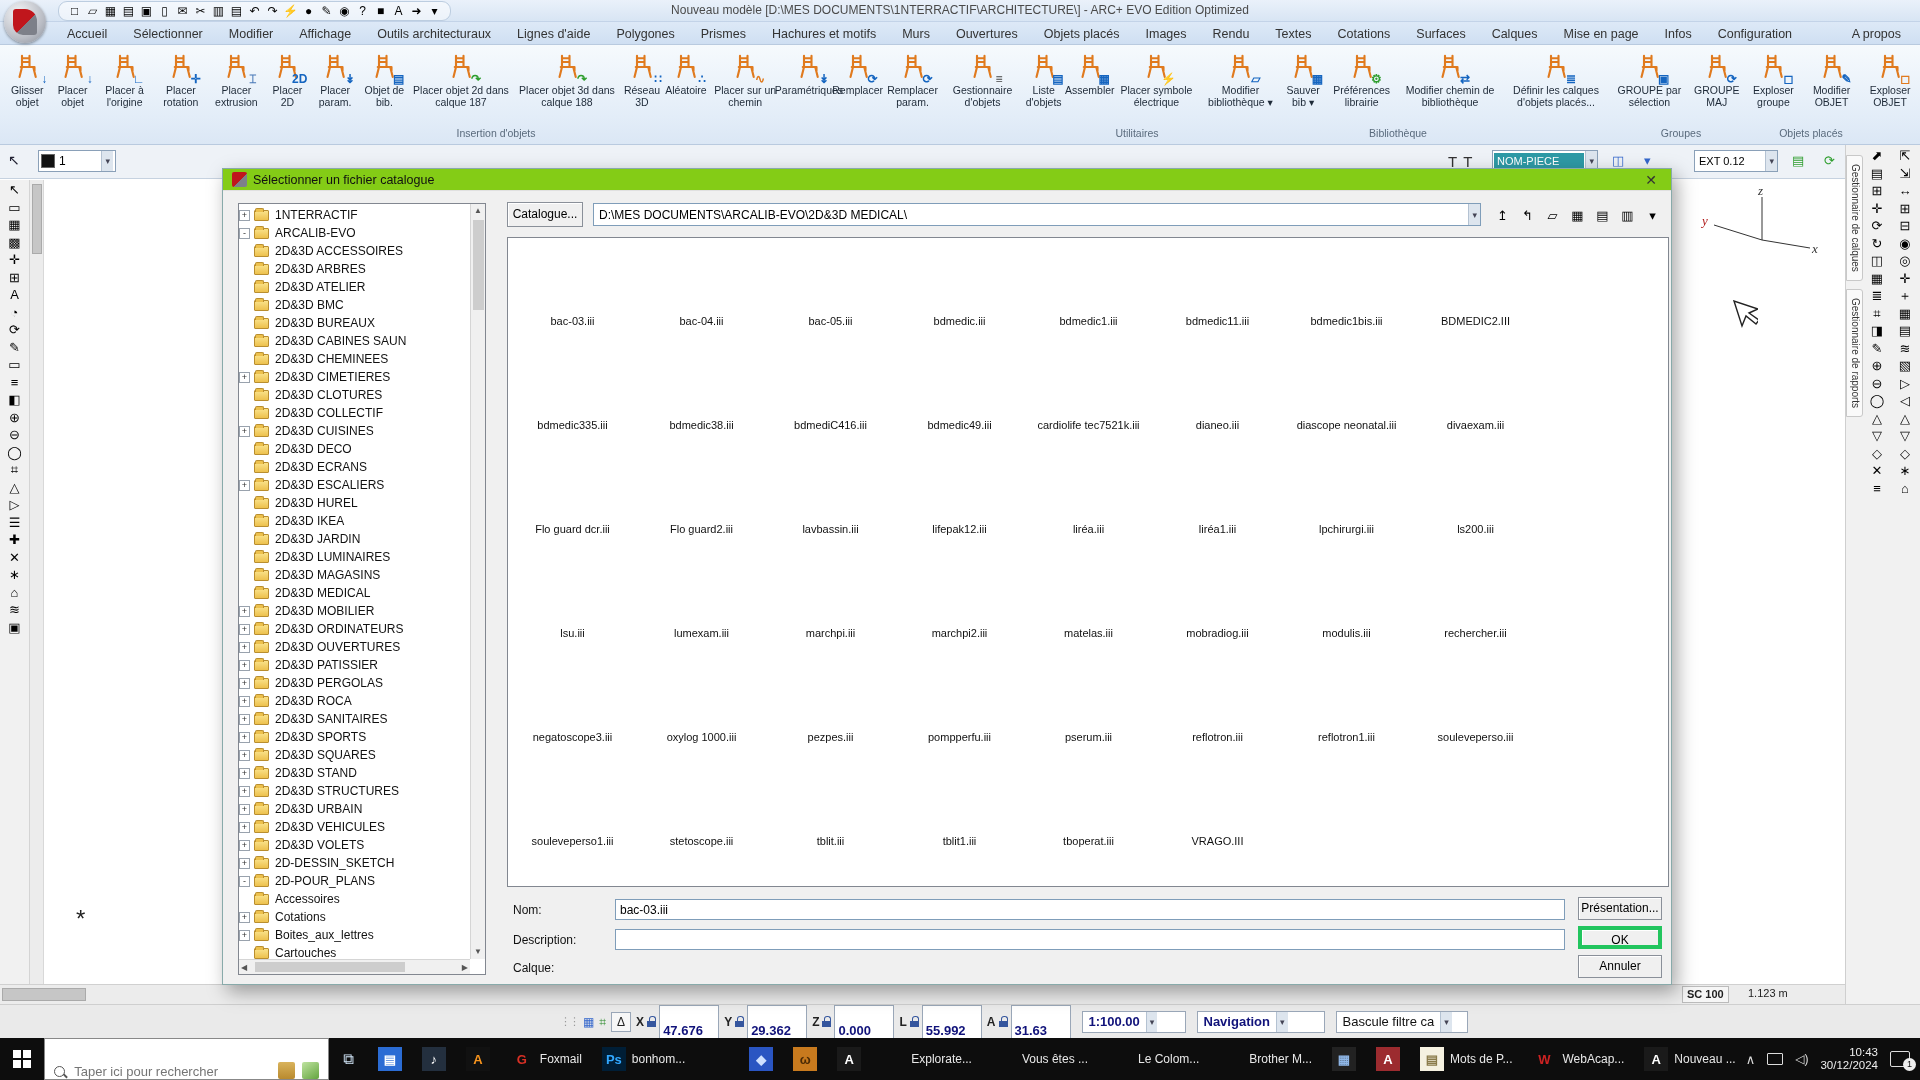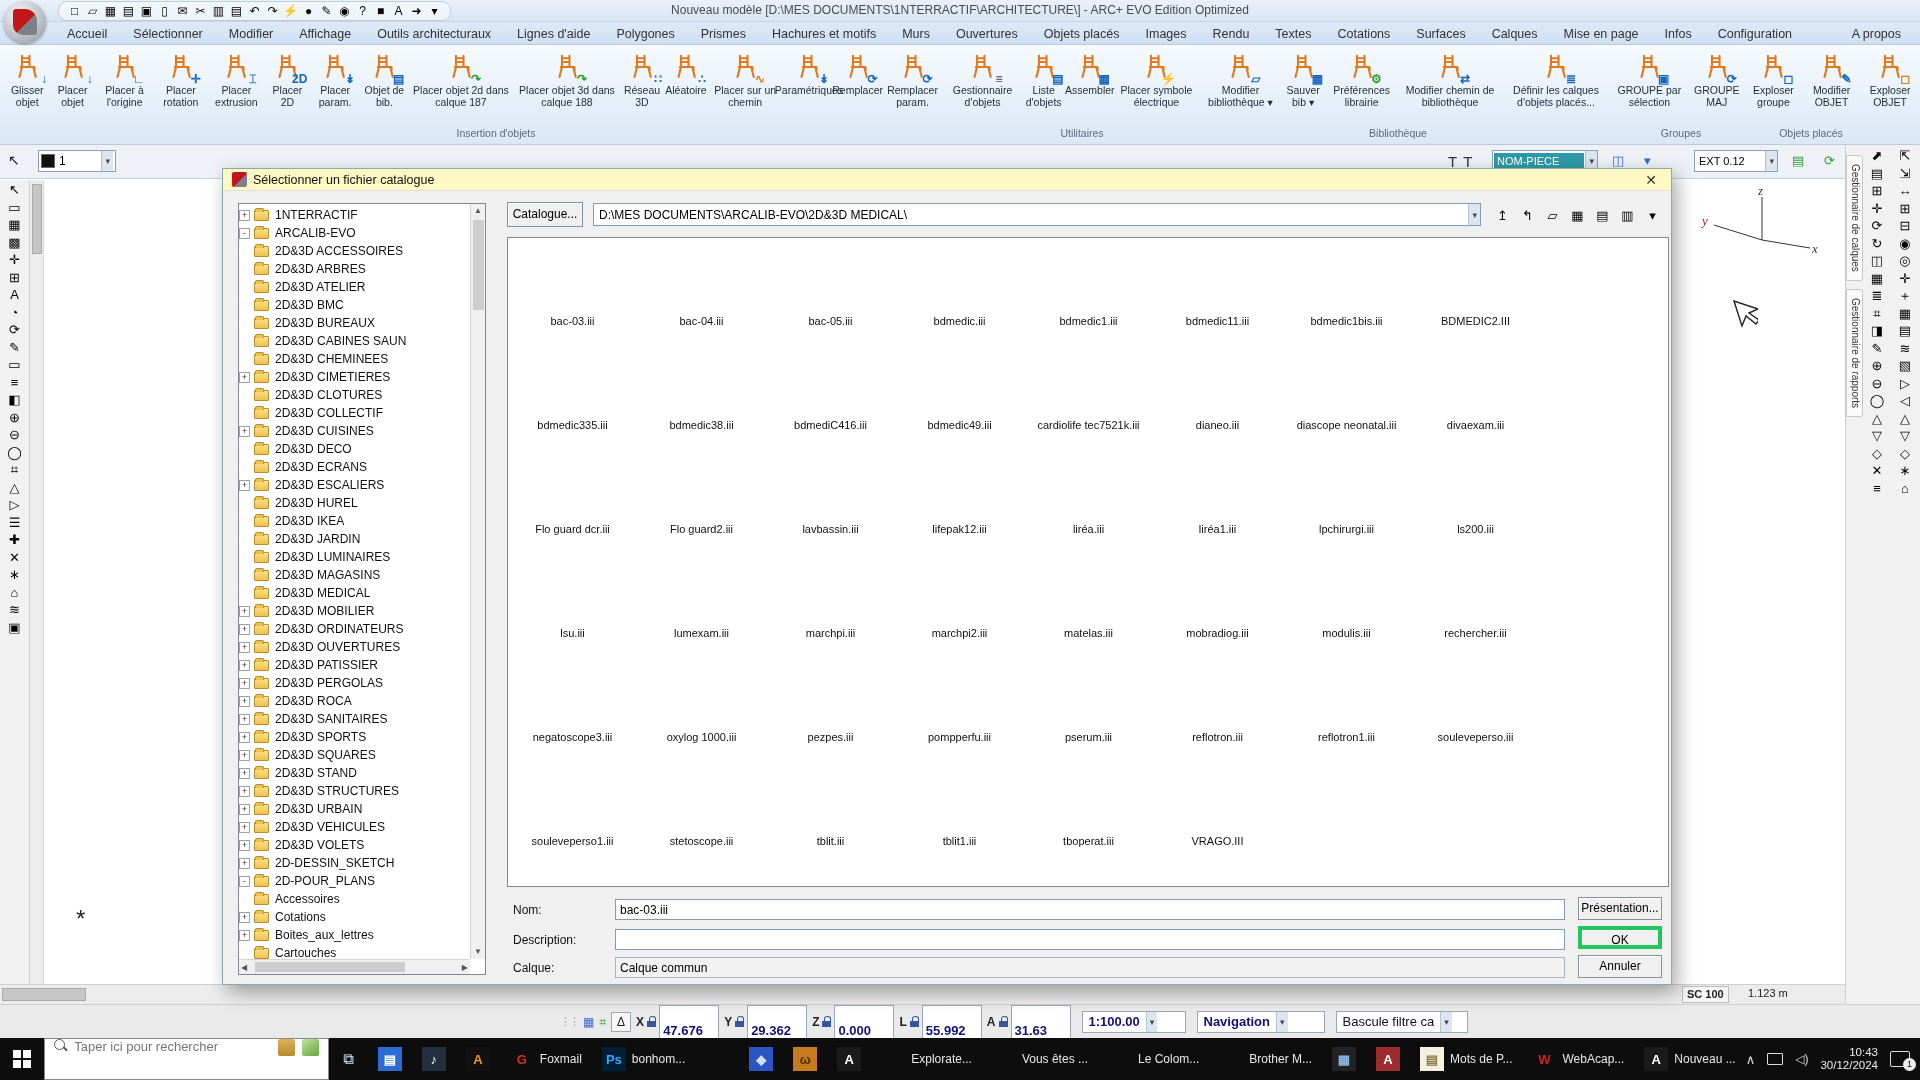--- a/index.html
+++ b/index.html
@@ -19,21 +19,21 @@
 
 .ribbon{position:absolute;top:45px;left:0;right:0;height:100px;background:linear-gradient(#f6fafd,#e3edf8 72%,#dbe7f5);border-bottom:1px solid #b9cadf}
 .rbrow{display:flex;align-items:stretch;height:82px;padding:2px 0 0 4px;overflow:hidden}
 .rbtn{display:flex;flex-direction:column;align-items:center;padding:1px 3px 0;max-width:106px;min-width:44px;cursor:default}
 .chair{position:relative;height:37px;width:40px;display:flex;align-items:center;justify-content:center}
 .chair svg{width:30px;height:30px}
 .ovl{position:absolute;right:0;bottom:0;font-size:12px;font-weight:bold;line-height:1}
 .rlbl{font-size:10.5px;line-height:11.5px;text-align:center;color:#1e2a38}
 .rgrouplbls{position:relative;height:15px;font-size:10.5px;color:#5a6b7d}
 .rgl{position:absolute;transform:translateX(-50%);white-space:nowrap}
-.rgl.g1{left:496px}.rgl.g2{left:1082px}.rgl.g3{left:1398px}.rgl.g4{left:1681px}.rgl.g5{left:1811px}
+.rgl.g1{left:496px}.rgl.g2{left:1137px}.rgl.g3{left:1398px}.rgl.g4{left:1681px}.rgl.g5{left:1811px}
 
 .edittb{position:absolute;top:145px;left:0;right:0;height:34px;background:#eef2f7;border-bottom:1px solid #c6d2e0}
 .sel-ic{position:absolute;left:8px;top:7px;font-size:14px;color:#223}
 .layercombo{position:absolute;left:38px;top:5px;width:78px;height:22px;background:#fff;border:1px solid #8aa0b8;display:flex;align-items:center;padding:0 2px;gap:4px}
 .swatch{width:14px;height:14px;background:#111;border:1px solid #666}
 .lcv{font-size:12px;flex:1}
 .caret{font-size:9px;color:#445;background:#dde5ee;border-left:1px solid #b4c2d2;height:100%;display:flex;align-items:center;padding:0 3px}
 .ttool{position:absolute;left:1448px;top:8px;font-size:15px;font-weight:normal;color:#333;letter-spacing:6px}
 .ttool u{text-decoration:underline}
 .nomcombo{position:absolute;left:1492px;top:5px;width:106px;height:22px;background:#fff;border:1px solid #8aa0b8;display:flex;align-items:center}
@@ -74,21 +74,21 @@
 .lock::after{content:"";position:absolute;bottom:0;left:0;width:9px;height:6px;background:#35569e}
 .cval{background:#fff;border:1px solid #9aa7b8;height:20px;min-width:60px;padding:16px 3px;font-weight:bold;color:#10127a;font-size:13px;line-height:18px}
 .sbcombo{height:22px;background:#fff;border:1px solid #9aa7b8;display:flex;align-items:center;margin-left:6px}
 .sbcombo .val{padding:0 6px;font-weight:bold;color:#10127a;font-size:13px;white-space:nowrap}
 .sbcombo .caret{height:100%}
 
 .taskbar{position:absolute;left:0;top:1038px;right:0;height:42px;background:#0d0d0d;display:flex;align-items:center;color:#eee}
 .startbtn{width:46px;height:42px;display:flex;align-items:center;justify-content:center}
 .winlogo{display:grid;grid-template-columns:8px 8px;grid-template-rows:8px 8px;gap:1.5px}
 .winlogo span{background:#fff}
-.searchbox{width:296px;height:42px;background:#fff;color:#555;display:flex;align-items:flex-start;padding:0 9px;gap:7px;border:1px solid #888}
+.searchbox{width:296px;height:42px;background:#fff;color:#555;display:flex;align-items:flex-end;padding:0 9px;gap:7px;border:1px solid #888}
 .mag{position:relative;width:13px;height:13px;flex:none}
 .mag::before{content:"";position:absolute;left:0;top:0;width:9px;height:9px;border:1.5px solid #555;border-radius:50%}
 .mag::after{content:"";position:absolute;left:9px;top:9px;width:5px;height:1.5px;background:#555;transform:rotate(45deg)}
 .searchbox input{border:none;outline:none;font-size:13px;flex:1;font-family:"Liberation Sans",sans-serif;color:#333;background:transparent}
 .sbimg{width:17px;height:17px;border-radius:2px;flex:none}
 .sbimg.b1{background:linear-gradient(#d9b35c,#b98a2e)}
 .sbimg.b2{background:linear-gradient(145deg,#bfe3a0,#63a53f)}
 .tvbtn{width:40px;text-align:center;font-size:15px;color:#cfe3f5}
 .tbapps{display:flex;align-items:stretch;height:42px}
 .tbi{display:flex;align-items:center;gap:6px;padding:0 10px;cursor:default;position:relative}
@@ -97,21 +97,21 @@
 .tbl:empty{display:none}
 .tray{margin-left:auto;display:flex;align-items:center;gap:12px;padding-right:10px}
 .trayic{font-size:13px;color:#ddd}
 .monic{width:16px;height:12px;border:1.5px solid #ddd;border-radius:1px}
 .spk{font-size:12px;color:#ddd}
 .clock{text-align:right;font-size:11.5px;line-height:13px;color:#eee}
 .notif{position:relative;width:20px;height:16px;border:1.5px solid #ddd;border-radius:2px}
 .notif .badge{position:absolute;right:-7px;bottom:-5px;width:13px;height:13px;border-radius:50%;background:#eee;color:#111;font-size:9px;text-align:center;line-height:13px}
 
 .dialog{position:absolute;left:222px;top:168px;width:1450px;height:817px;background:#f0f0f0;border:1px solid #8aa;box-shadow:5px 7px 18px rgba(0,0,0,.35);z-index:50}
-.dtitle{height:22px;display:flex;align-items:center;gap:6px;padding:0 9px;font-size:12.5px;color:#111;border-bottom:1px solid #e0e0e0;background:#fef9c3}
+.dtitle{height:22px;display:flex;align-items:center;gap:6px;padding:0 9px;font-size:12.5px;color:#111;border-bottom:1px solid #e0e0e0;background:#84cc16}
 .dico{width:15px;height:15px;background:linear-gradient(135deg,#c0161c 55%,#7d8089 56%);border-radius:2px;flex:none}
 .dclose{margin-left:auto;font-size:14px;color:#333;width:22px;text-align:center;cursor:default}
 .dtree{position:absolute;left:15px;top:34px;width:248px;height:772px;background:#fff;border:1px solid #828790;overflow:hidden}
 .treeview{position:absolute;inset:0 15px 15px 0;overflow:hidden;padding-top:2px}
 .trow{display:flex;align-items:center;gap:4px;height:18px;white-space:nowrap;cursor:default}
 .exp{width:11px;height:11px;border:1px solid #99a2ad;background:#fff;font-size:9px;line-height:9px;text-align:center;color:#333;flex:none}
 .exp:empty{visibility:hidden}
 .fold{width:15px;height:11px;background:linear-gradient(#fae28a,#edc14d);border:1px solid #b98e2f;border-radius:1px;position:relative;flex:none}
 .fold::before{content:"";position:absolute;left:0;top:-3px;width:7px;height:3px;background:#edc14d;border:1px solid #b98e2f;border-bottom:none;border-radius:2px 2px 0 0}
 .tlabel{font-size:12px;color:#111;padding:1px 2px}
@@ -2009,21 +2009,20 @@
           </svg>
           <span class="gname">VRAGO.III</span>
         </div>
       </div>
 
     <div class="frow" style="top:734px">Nom:</div>
     <input class="finput" style="top: 730px;" value="bac-03.iii">
     <div class="frow" style="top:764px">Description:</div>
     <input class="finput" style="top: 760px;" value="">
     <div class="frow" style="top:792px">Calque:</div>
-    <input class="finput ro" style="top: 788px;" readonly="" value="Calque commun">
 
     <div class="dbtn" style="top:728px">Présentation...</div>
     <div class="dbtn okb" style="top:757px">OK</div>
     <div class="dbtn" style="top:786px">Annuler</div>
   </div>
 
   <div class="statusbar">
     <span class="grip">⋮⋮</span>
     <span class="sic" style="color:#3366cc">▦</span>
     <span class="sic" style="color:#2a8a2a">⌗</span>

